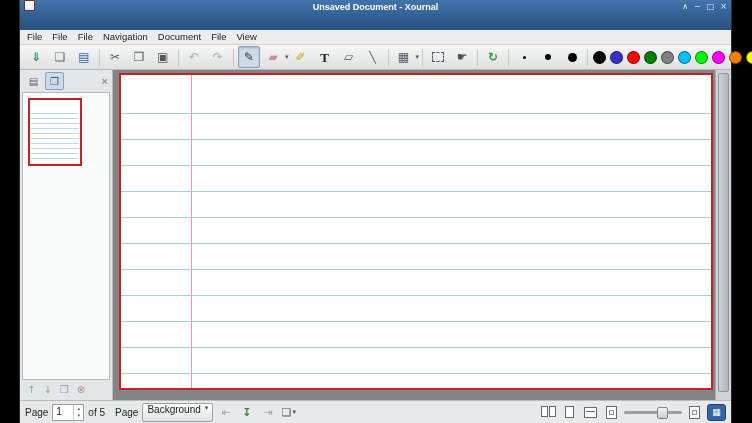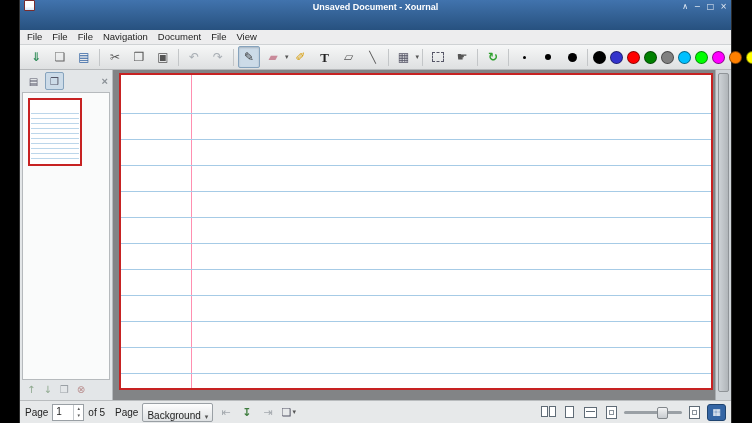--- a/index.html
+++ b/index.html
@@ -76,21 +76,21 @@
     background:linear-gradient(to right,#cdd2d6,#b0b5b9);border:1px solid #8f9498;border-radius:2px;}
   
   .statusbar{height:22px;flex:0 0 auto;background:#e7e9ea;border-top:1px solid #b9bcbe;display:flex;
     align-items:center;gap:4px;padding:0 5px;font-size:10px;color:#222;}
   .sb-label{flex:0 0 auto;}
   .spin{display:flex;width:30px;height:15px;background:#fff;border:1px solid #9aa0a5;flex:0 0 auto;}
   .spin-val{flex:1;padding-left:3px;line-height:14px;font-size:10px;}
   .spin-arrows{width:9px;display:flex;flex-direction:column;border-left:1px solid #c5c9cc;}
   .spin-arrows span{flex:1;font-size:5px;line-height:6px;text-align:center;color:#555;
     font-family:"DejaVu Sans",sans-serif;}
-  .combo{display:flex;align-items:flex-end;height:17px;padding:0 4px;gap:4px;border:1px solid #9aa0a5;
+  .combo{display:flex;align-items:flex-start;height:17px;padding:0 4px;gap:4px;border:1px solid #9aa0a5;
     border-radius:2px;background:linear-gradient(#fdfdfd,#dfe2e4);flex:0 0 auto;}
   .combo-arrow{font-size:7px;color:#555;font-family:"DejaVu Sans",sans-serif;}
   .sbtn{width:17px;height:17px;display:flex;align-items:center;justify-content:center;border-radius:2px;
     flex:0 0 auto;font-family:"DejaVu Sans",sans-serif;}
   .nav-disabled{color:#a4a9ae;font-size:11px;}
   .nav-go{color:#3f7d3f;font-size:11px;font-weight:bold;}
   .nav-new{color:#556;font-size:11px;display:flex;align-items:center;gap:1px;}
   .spacer{flex:1;}
   .pgbox{display:inline-block;width:7px;height:10px;background:#fff;border:1px solid #5f6b76;}
   .pg2 i{display:inline-block;width:5px;height:9px;background:#fff;border:1px solid #5f6b76;margin:0 0.5px;}

